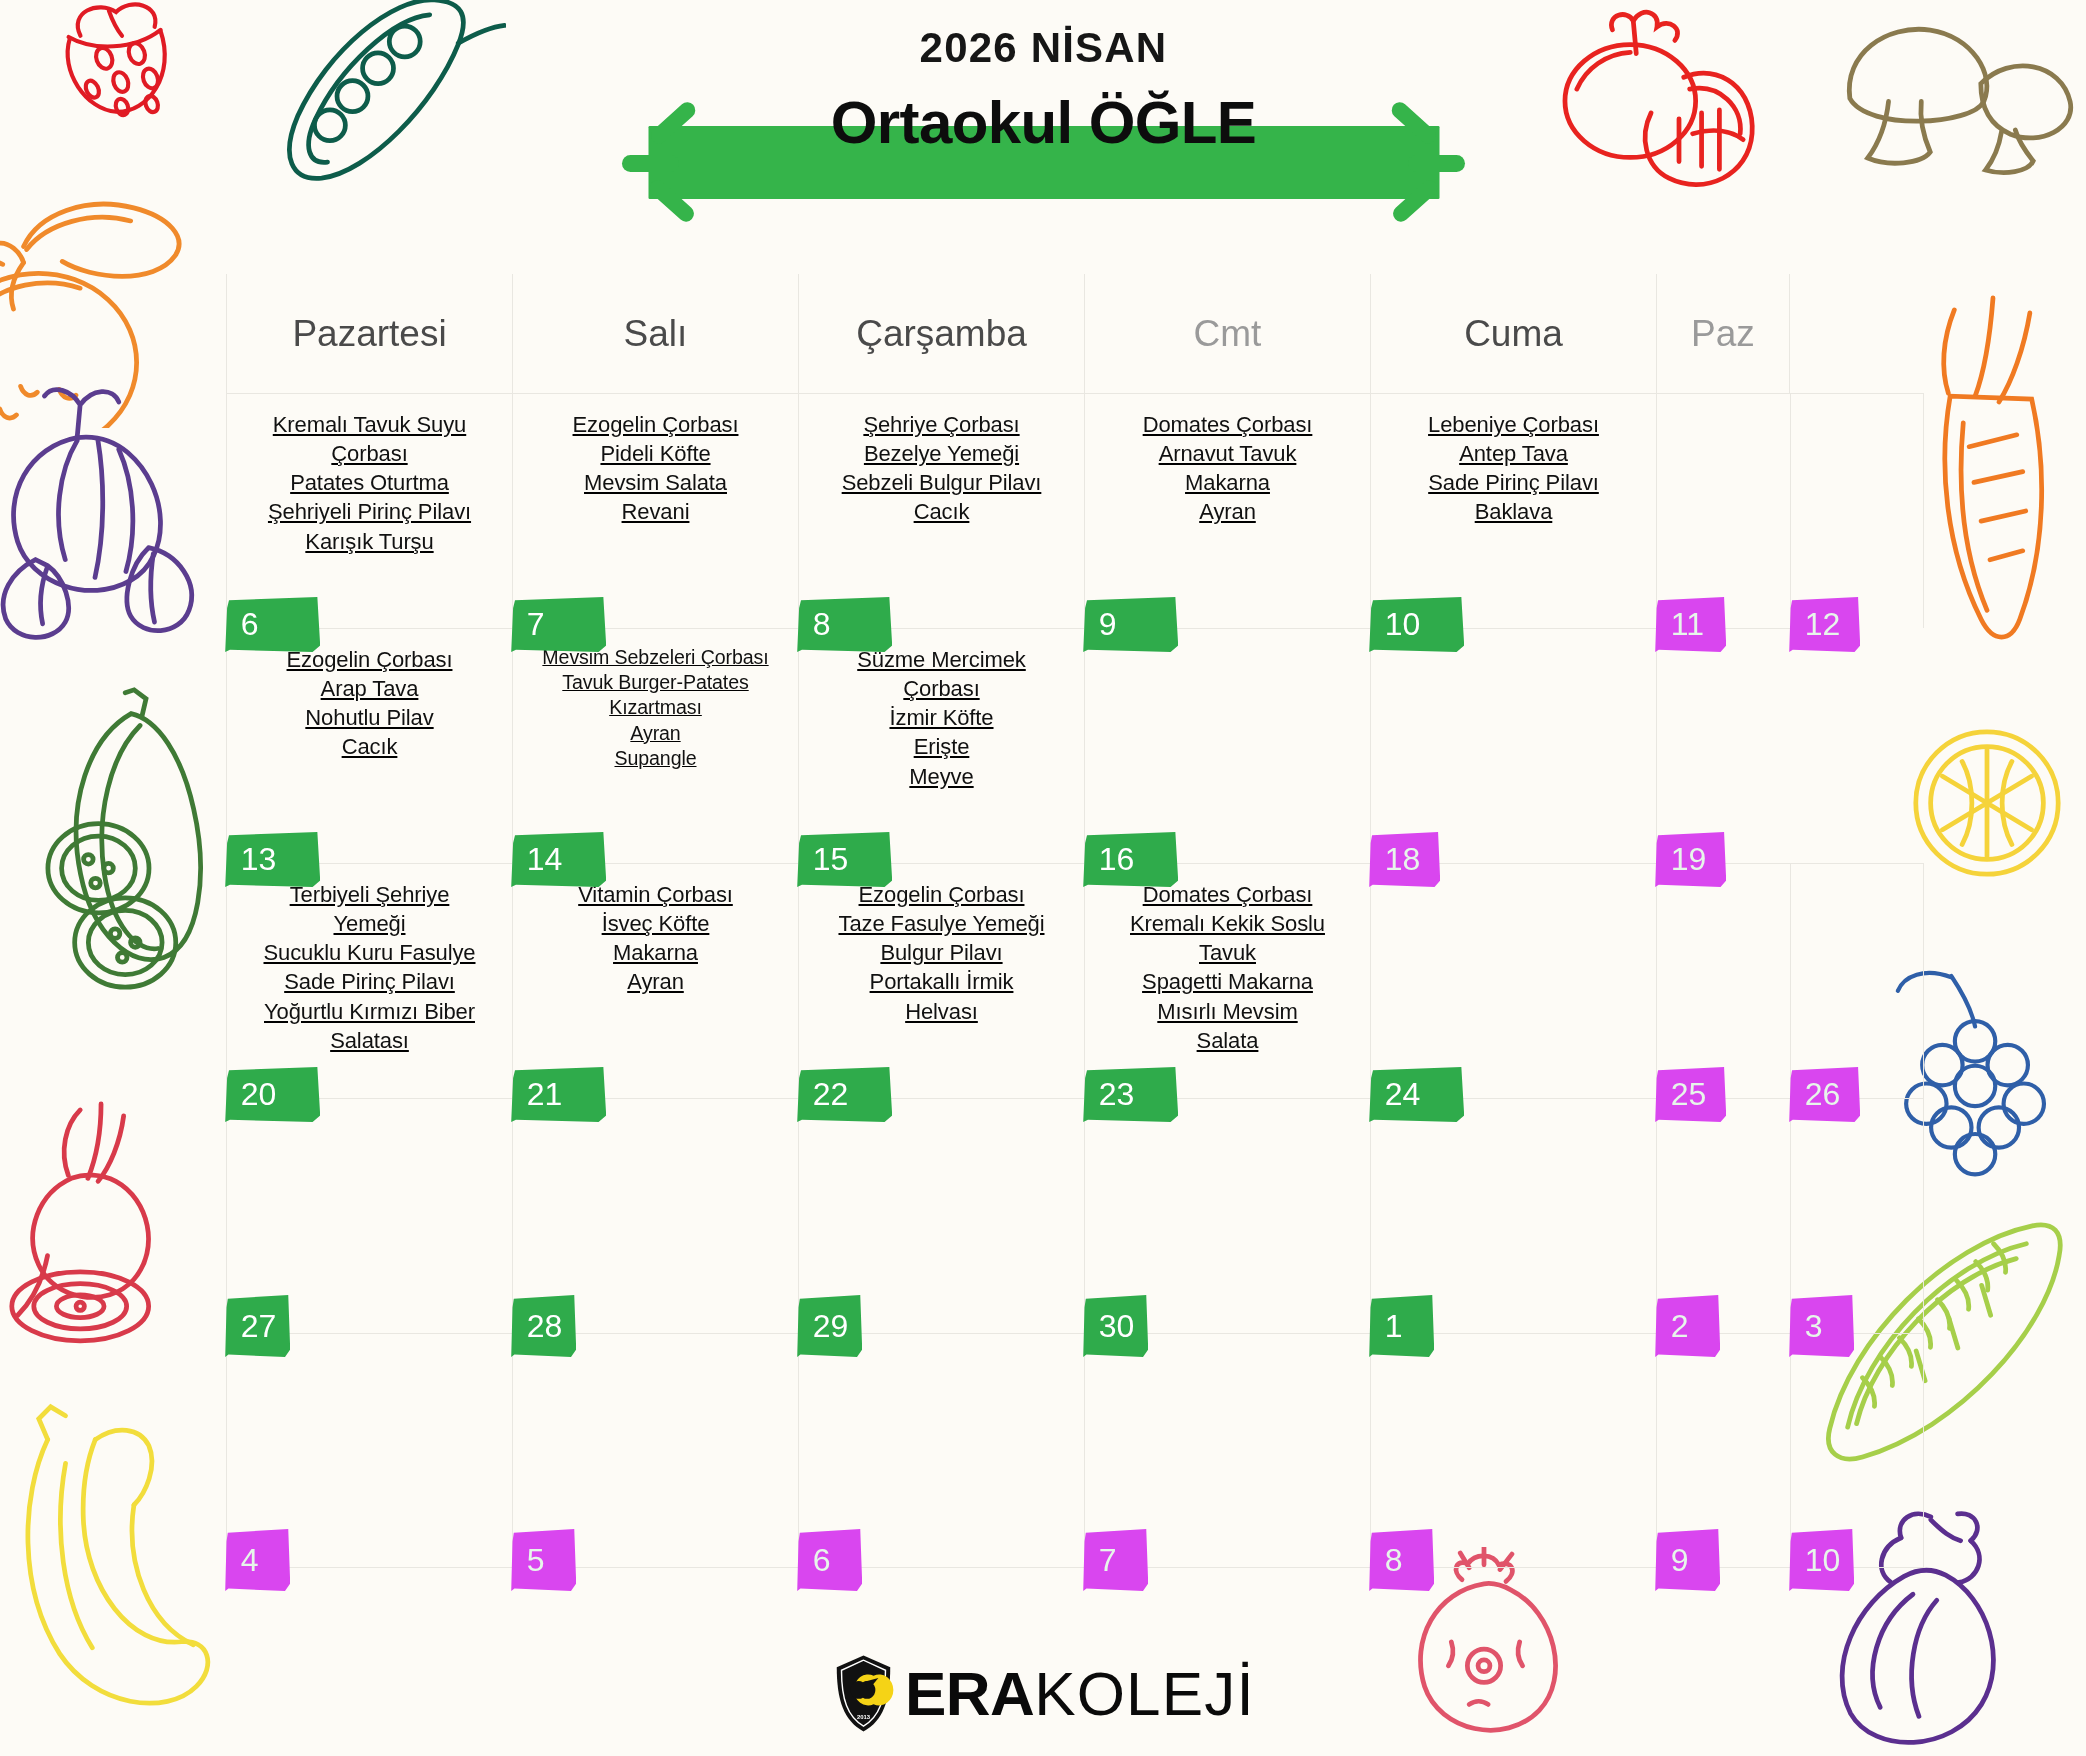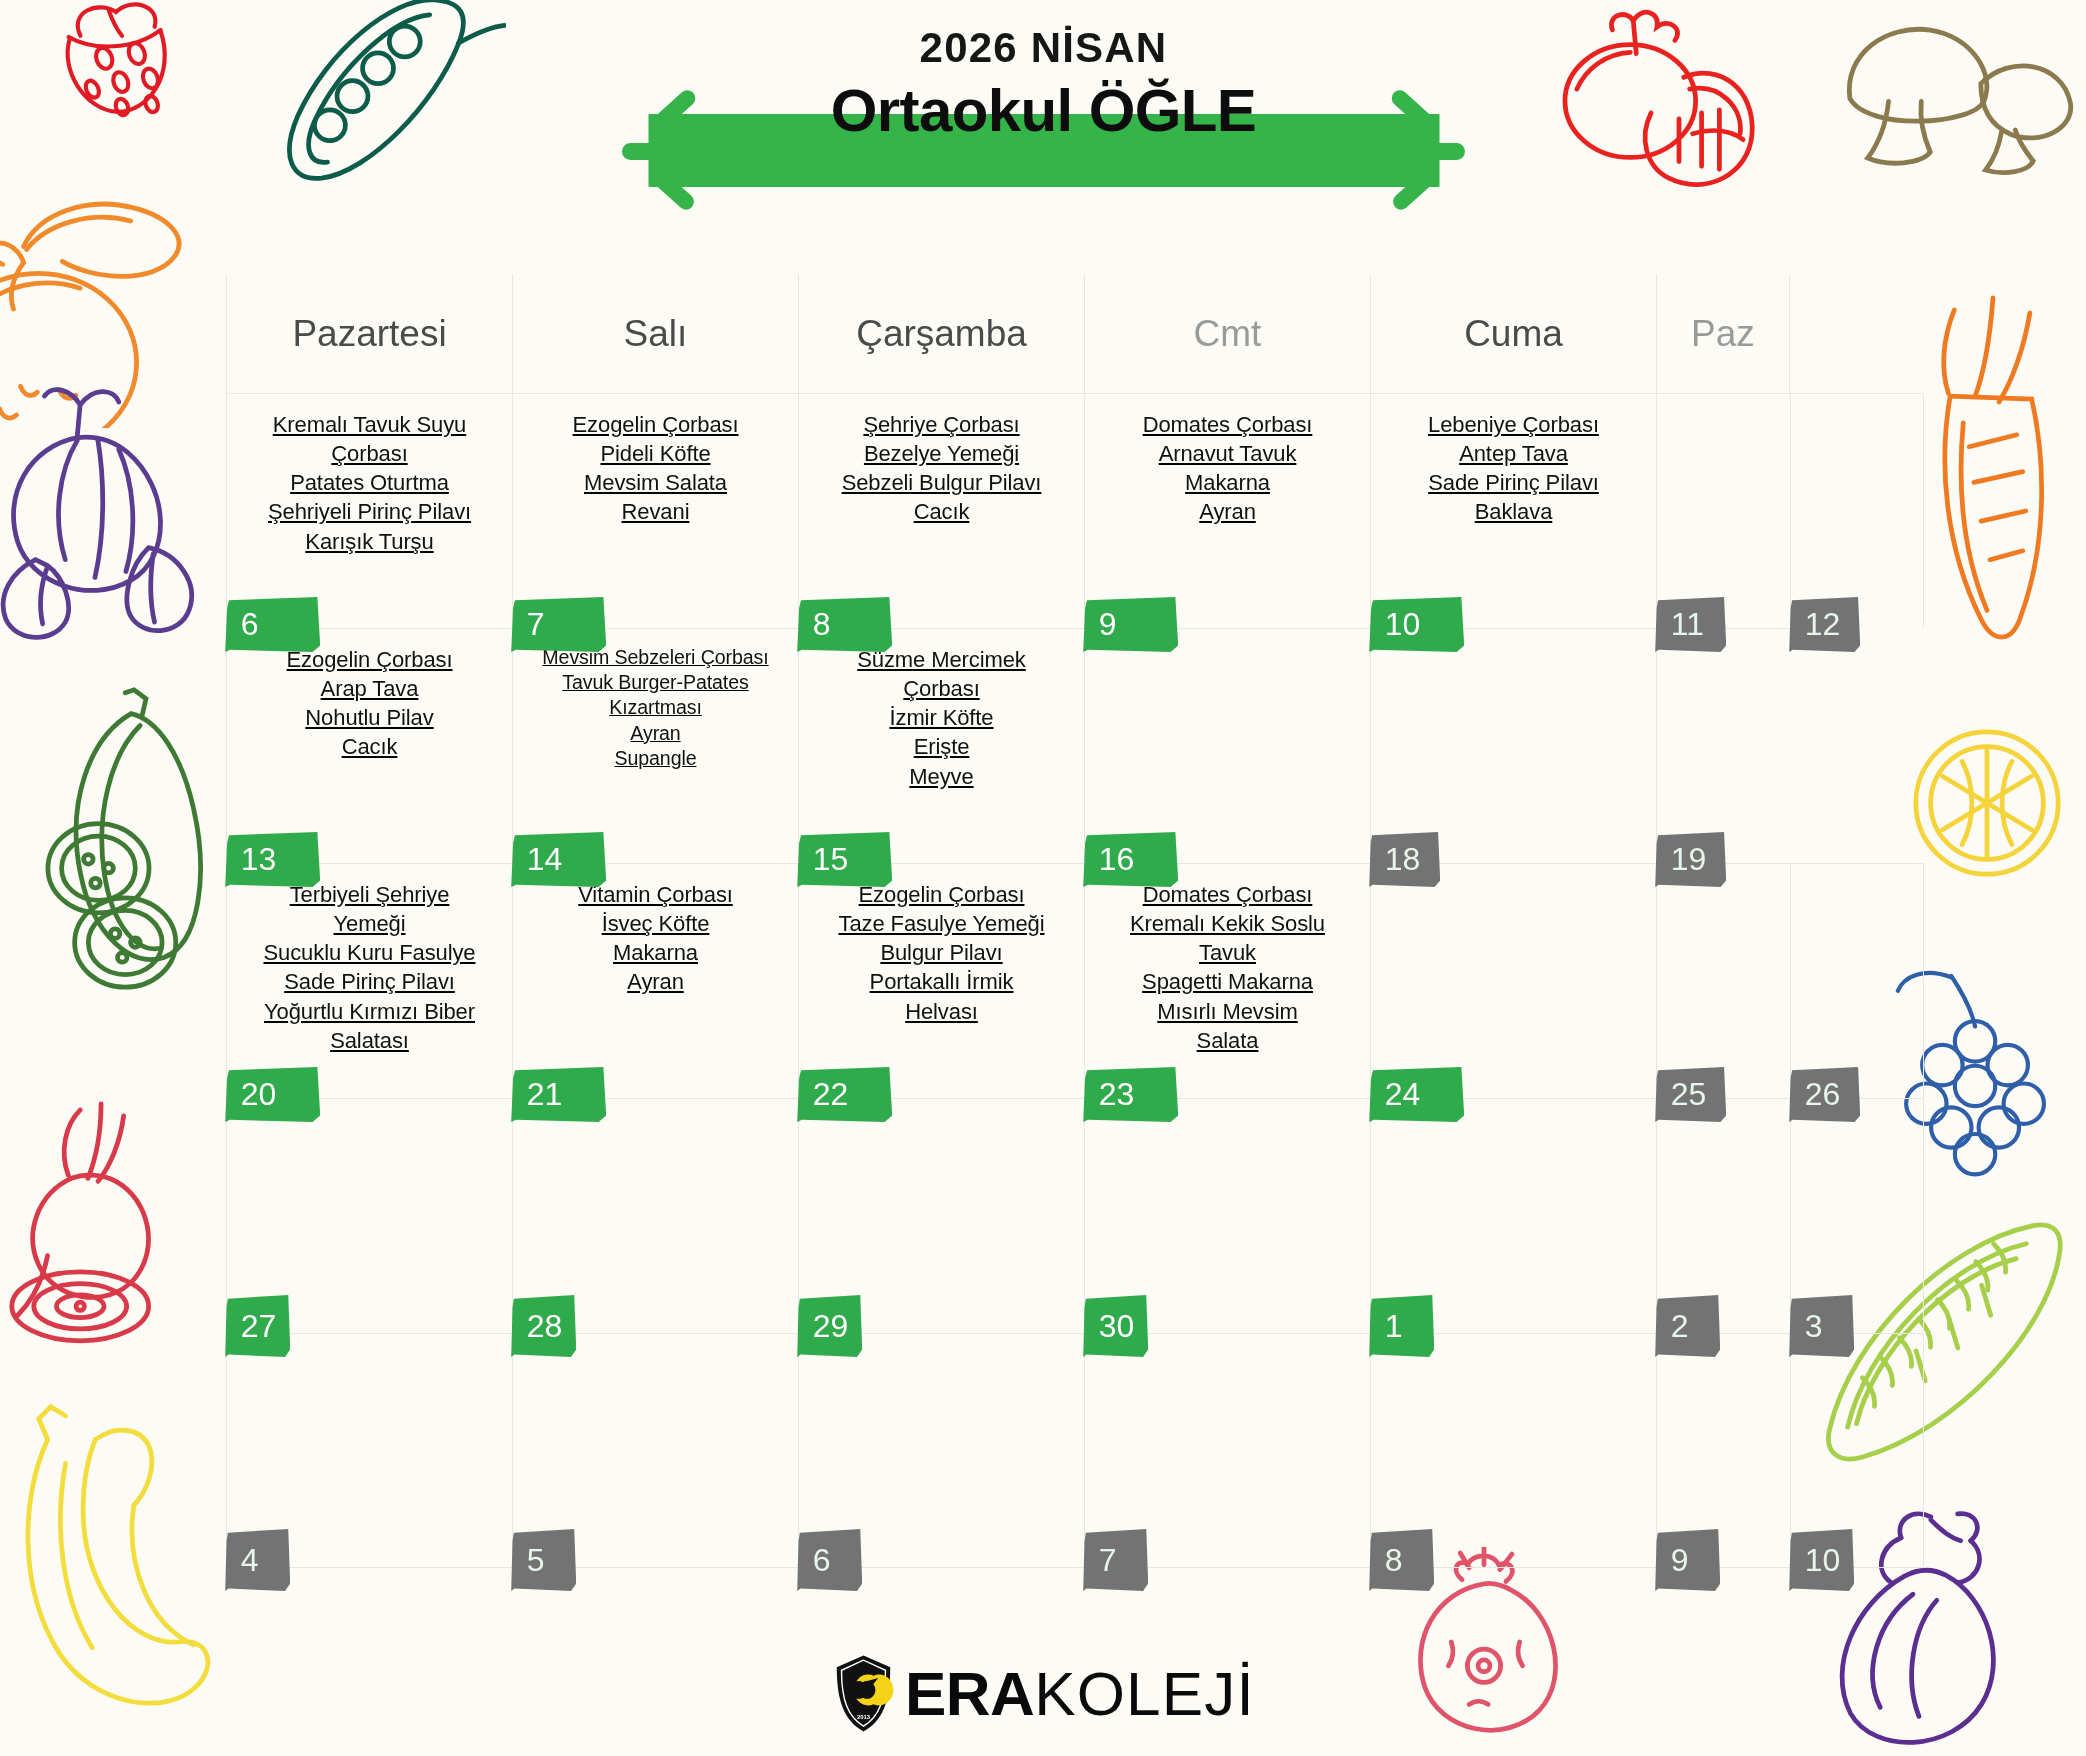--- a/index.html
+++ b/index.html
@@ -29,21 +29,21 @@
     flex-direction: column;
     align-items: center;
     justify-content: flex-start;
     padding-top: 24px;
   }
   .month-label {
     font-size: 42px;
     font-weight: 700;
     letter-spacing: 1.2px;
     color: #161616;
-    margin-bottom: 7px;
+    margin-bottom: 19px;
   }
   .title-wrap {
     position: relative;
     display: flex;
     align-items: center;
     justify-content: center;
   }
   .title-bar {
     position: absolute;
     left: 50%;
@@ -131,21 +131,21 @@
     display: flex;
     align-items: center;
     justify-content: center;
     color: #ffffff;
     font-size: 32px;
     font-weight: 400;
     z-index: 4;
     clip-path: polygon(4% 6%, 97% 0%, 100% 88%, 92% 100%, 5% 96%, 0% 100%, 2% 20%);
   }
   .badge.pad-l { justify-content: flex-start; padding-left: 15.5px; }
-  .badge.weekend { background: #737373; color: #e7f6ea; }
+  .badge.weekend { background: #d946ef; color: #e7f6ea; }
   .badge.narrow { width: 71px; }
   .badge.tall-sq { width: 65px; height: 62px; }
 
   
   .footer {
     position: absolute;
     left: 0; right: 0;
     bottom: 24px;
     display: flex;
     align-items: center;

